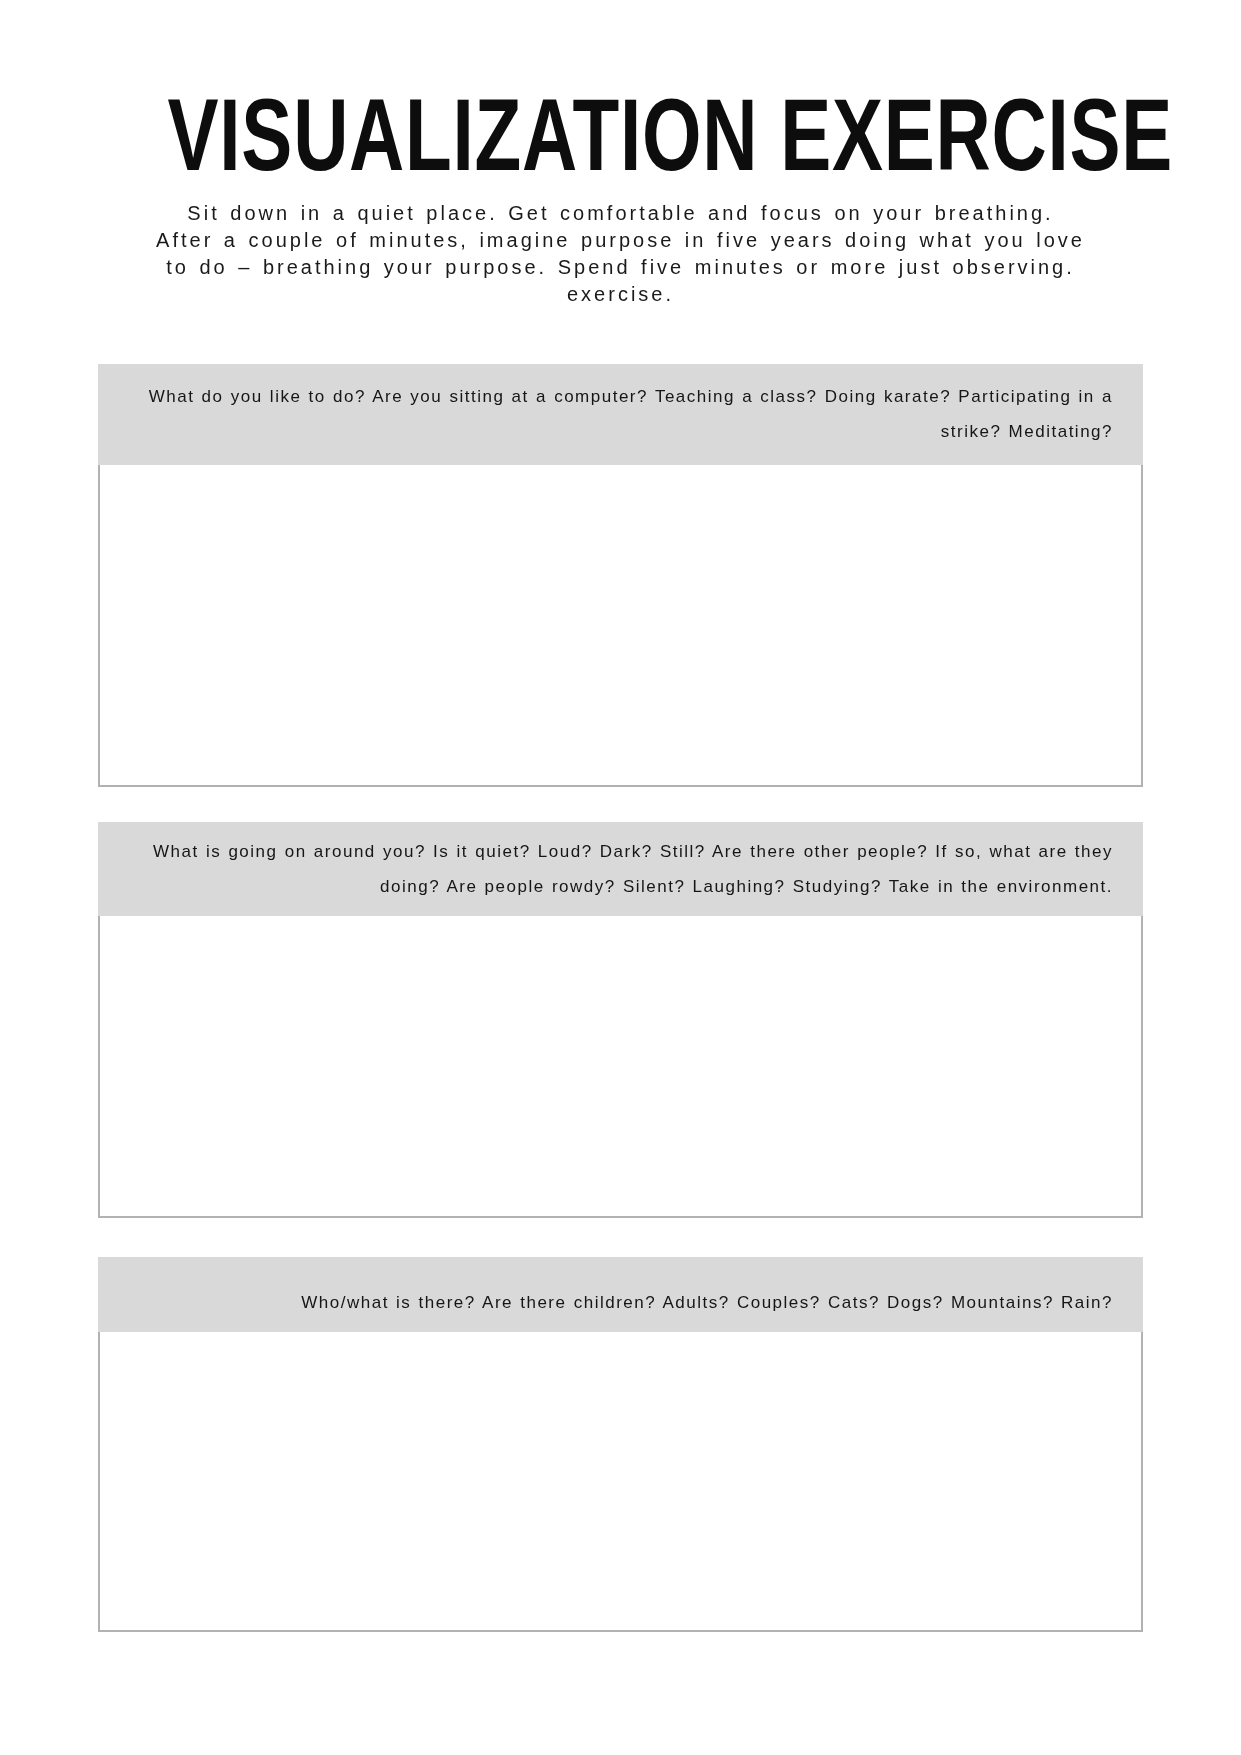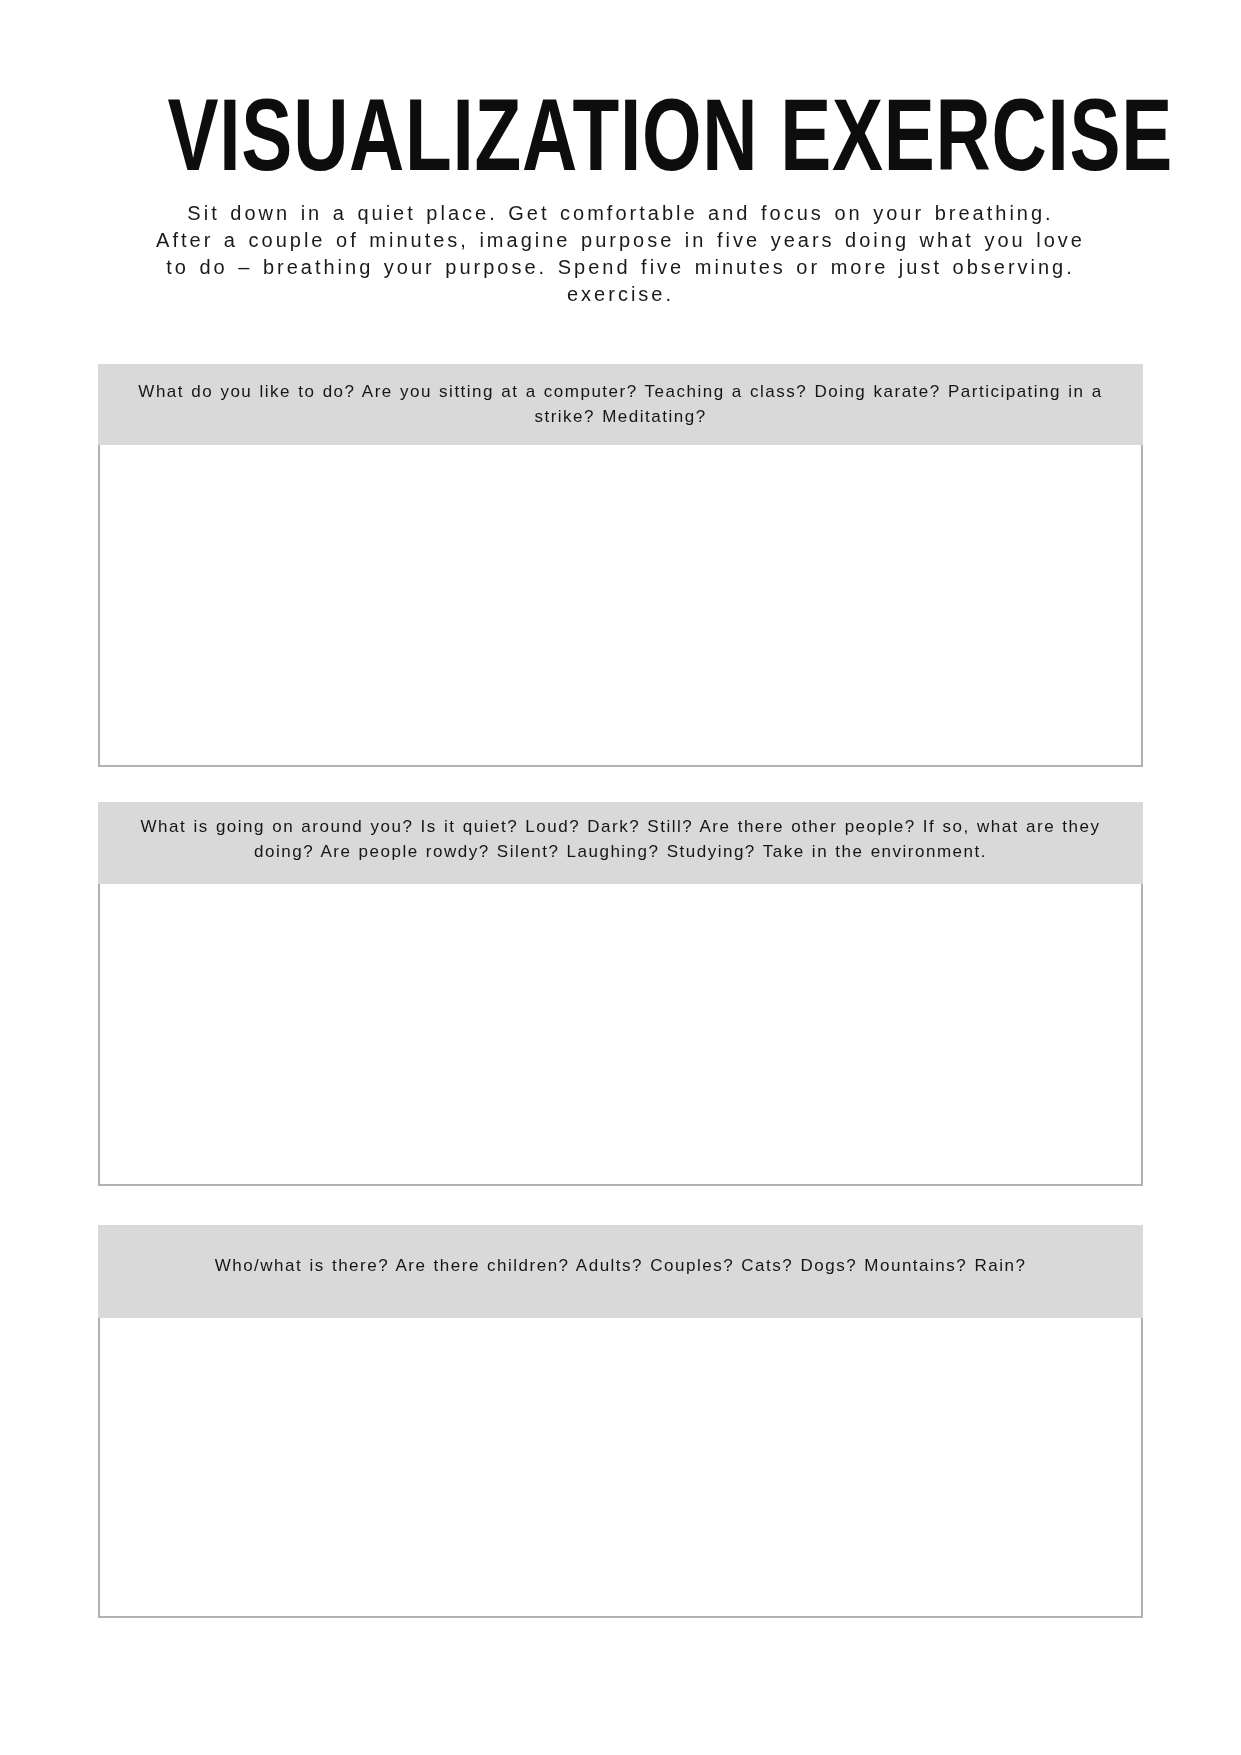--- a/index.html
+++ b/index.html
@@ -53,31 +53,31 @@
   .qbox {
     width: 1045px;
     margin: 0 auto;
   }
   .qbox-1 { margin-top: 56px; }
   .qbox-2 { margin-top: 35px; }
   .qbox-3 { margin-top: 39px; }
 
   .q-header {
     background: #d9d9d9;
-    text-align: center;
+    text-align: right;
     font-size: 17px;
     letter-spacing: 1.5px;
     word-spacing: 1px;
-    line-height: 25px;
+    line-height: 35px;
     color: #161616;
     box-sizing: border-box;
   }
   .q-header-1 { padding: 15px 30px 16px; }
-  .q-header-2 { padding: 12px 30px 20px; }
-  .q-header-3 { padding: 28px 30px 40px; margin-top: 28px; }
+  .q-header-2 { padding: 12px 30px 12px; }
+  .q-header-3 { padding: 28px 30px 12px; margin-top: 28px; }
 
   .answer-area {
     background: #ffffff;
     border: 2px solid #b2b2b2;
     border-top: none;
     box-sizing: border-box;
     cursor: text;
     font-size: 17px;
     letter-spacing: 1.5px;
     padding: 10px 14px;

